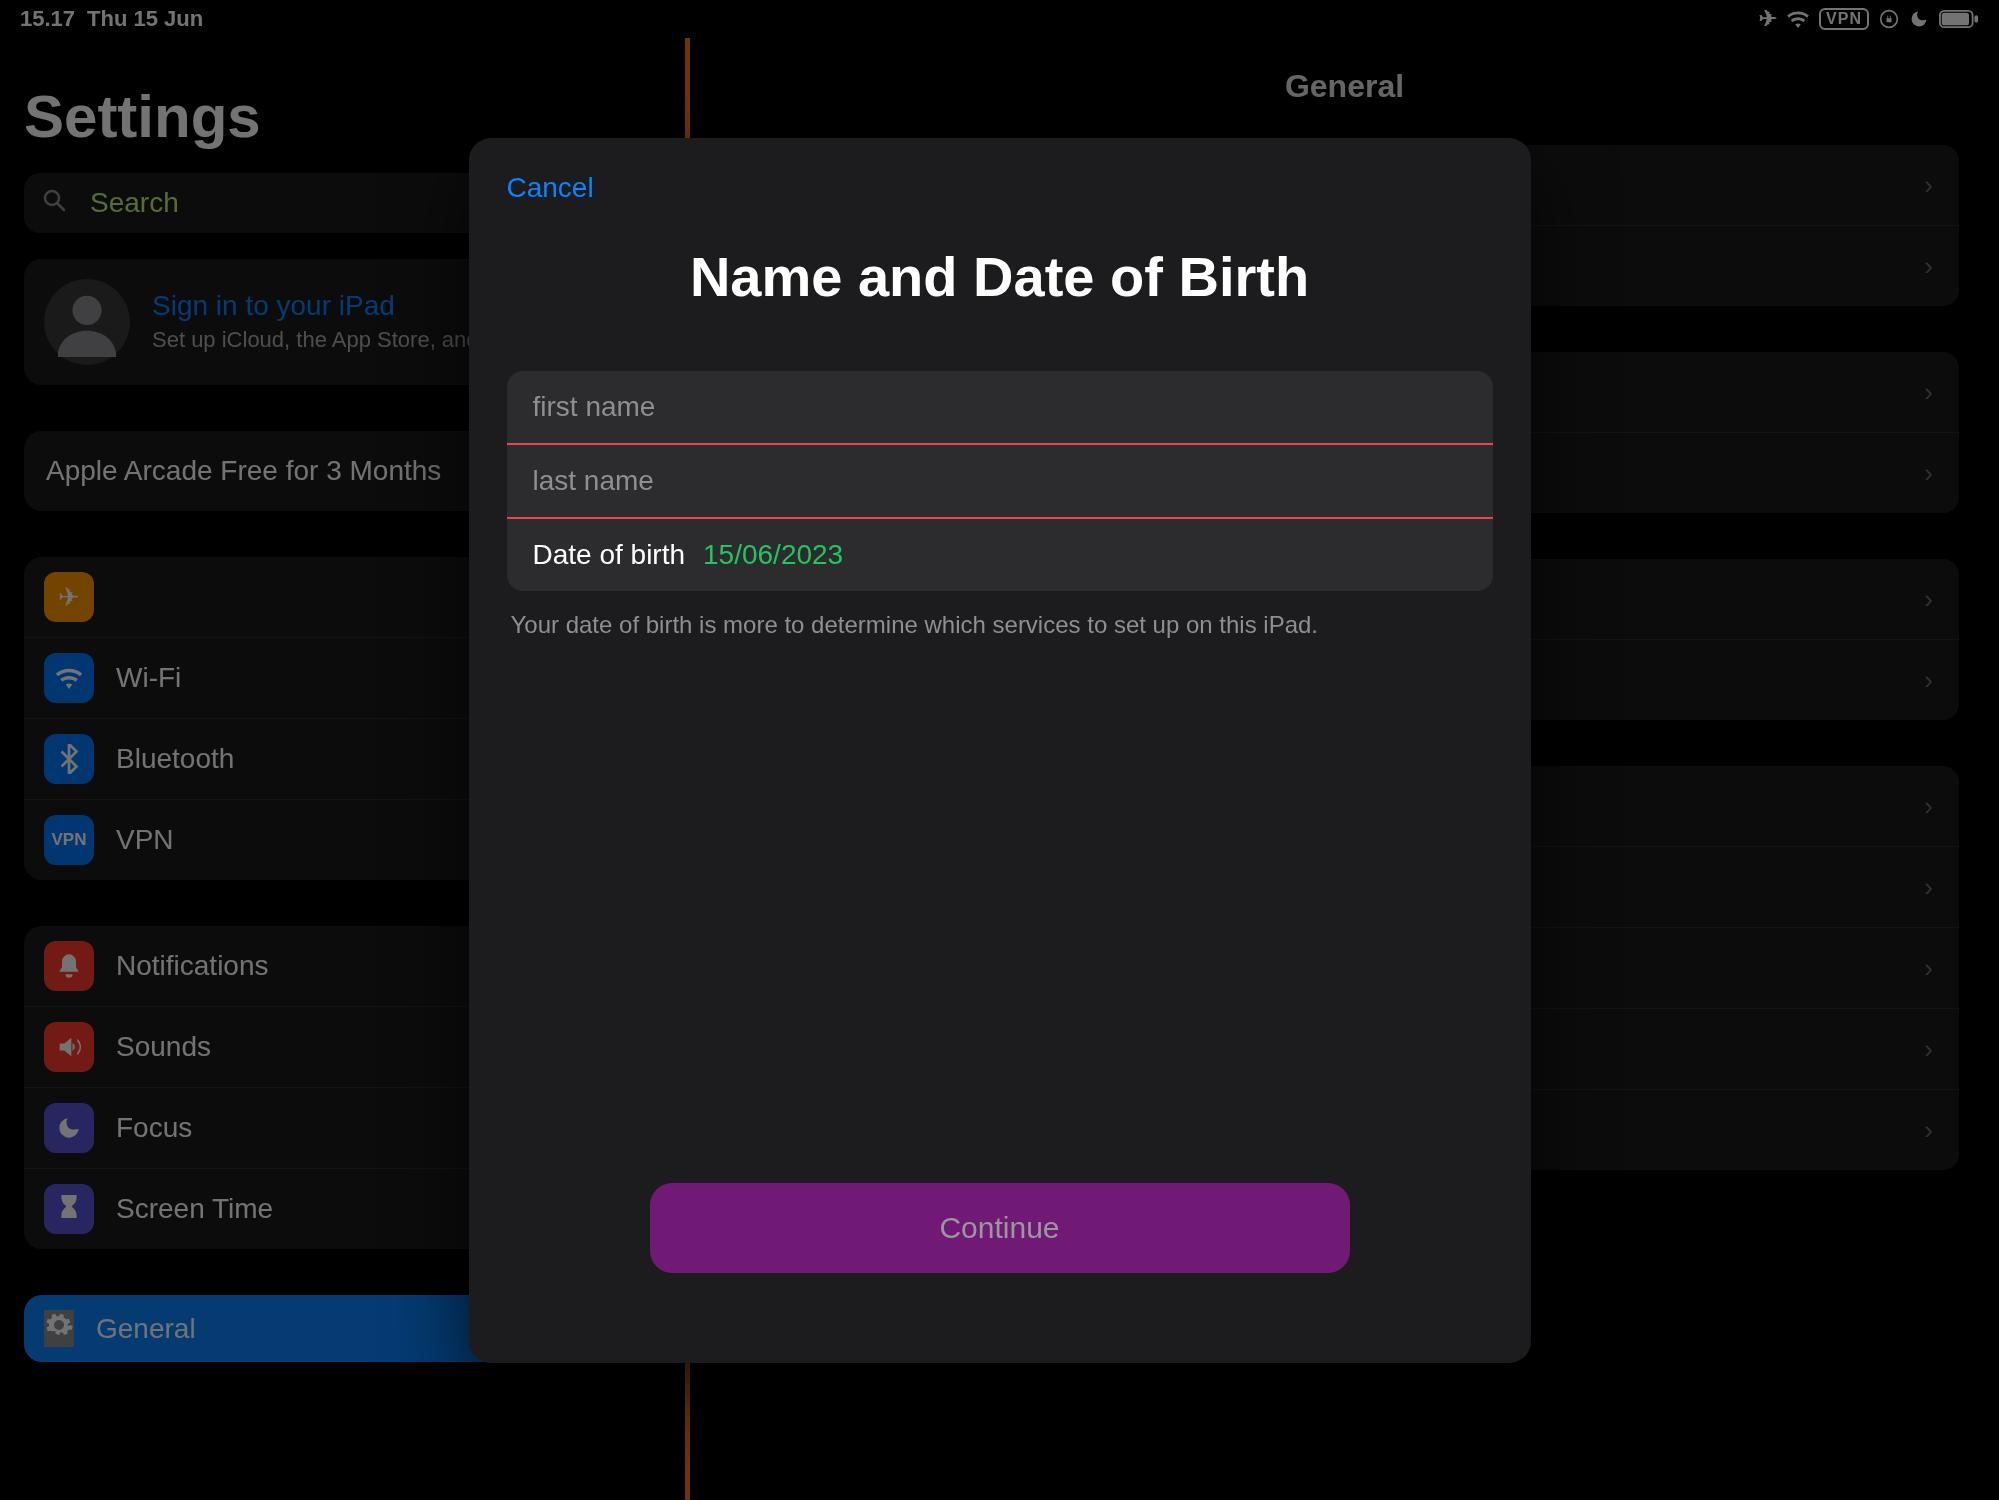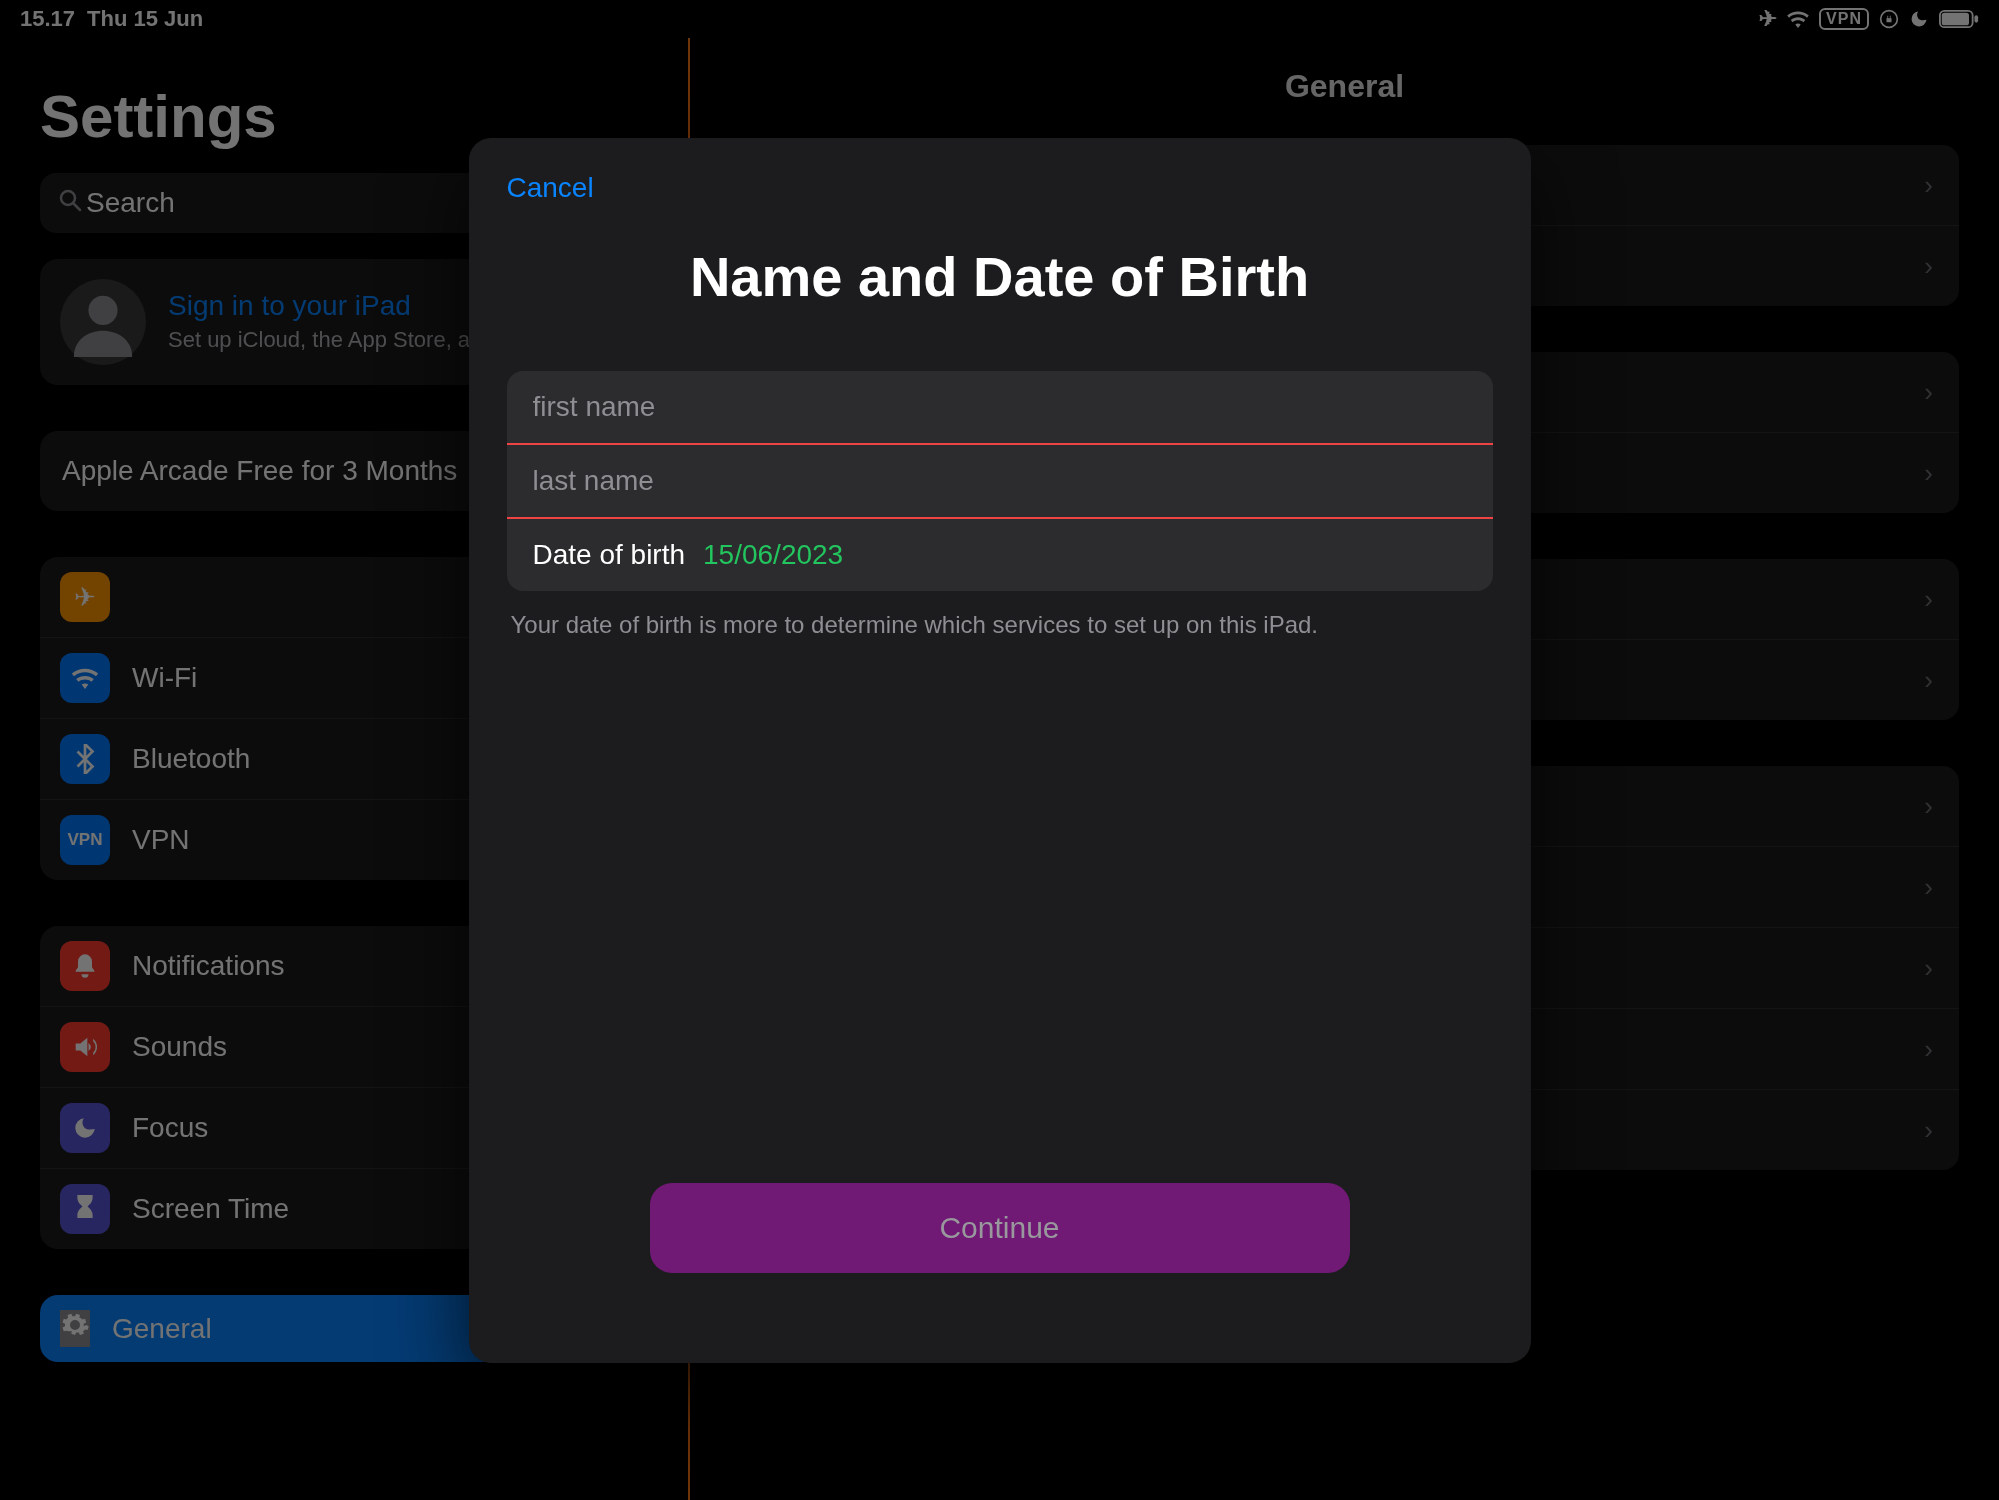--- a/index.html
+++ b/index.html
@@ -7,25 +7,25 @@
 
 
 .status-bar { position: absolute; top: 0; left: 0; right: 0; height: 38px; display: flex; justify-content: space-between; align-items: center; padding: 0 20px; font-size: 22px; font-weight: 600; }
 .status-left { display: flex; gap: 12px; text-align: center; }
 .status-right { display: flex; gap: 10px; align-items: center; }
 .status-right .ic { display: inline-flex; align-items: center; }
 .vpn-badge { border: 2px solid #fff; border-radius: 6px; font-size: 16px; padding: 0 5px; font-weight: 700; letter-spacing: 1px; }
 
 
 .main { position: absolute; top: 38px; left: 0; right: 0; bottom: 0; display: flex; }
-.sidebar { width: 690px; padding: 20px 40px; border-right: 2px solid #f97316; }
+.sidebar { width: 690px; padding: 20px 24px; border-right: 5px solid #f97316; }
 .detail { flex: 1; padding: 30px 40px; position: relative; }
 
 .sidebar h1 { font-size: 60px; font-weight: 700; margin: 24px 0 22px; }
-.search { display: flex; align-items: center; gap: 4px; background: #1c1c1e; border-radius: 16px; padding: 14px 18px; font-size: 28px; color: #ffffff; margin-bottom: 26px; }
+.search { display: flex; align-items: center; gap: 24px; background: #1c1c1e; border-radius: 16px; padding: 14px 18px; font-size: 28px; color: #bef264; margin-bottom: 26px; }
 
 .group { background: #1c1c1e; border-radius: 18px; margin-bottom: 46px; overflow: hidden; }
 
 .account-row { display: flex; align-items: center; gap: 22px; padding: 20px; }
 .avatar { width: 86px; height: 86px; border-radius: 50%; background: #3a3a3c; display: flex; align-items: center; justify-content: center; color: #8e8e93; }
 .account-text .link { color: #0a84ff; font-size: 28px; }
 .account-text .sub { color: #aeaeb2; font-size: 22px; line-height: 1.3; margin-top: 4px; max-width: 430px; }
 
 .promo-row { padding: 24px 22px; font-size: 28px; }
 

